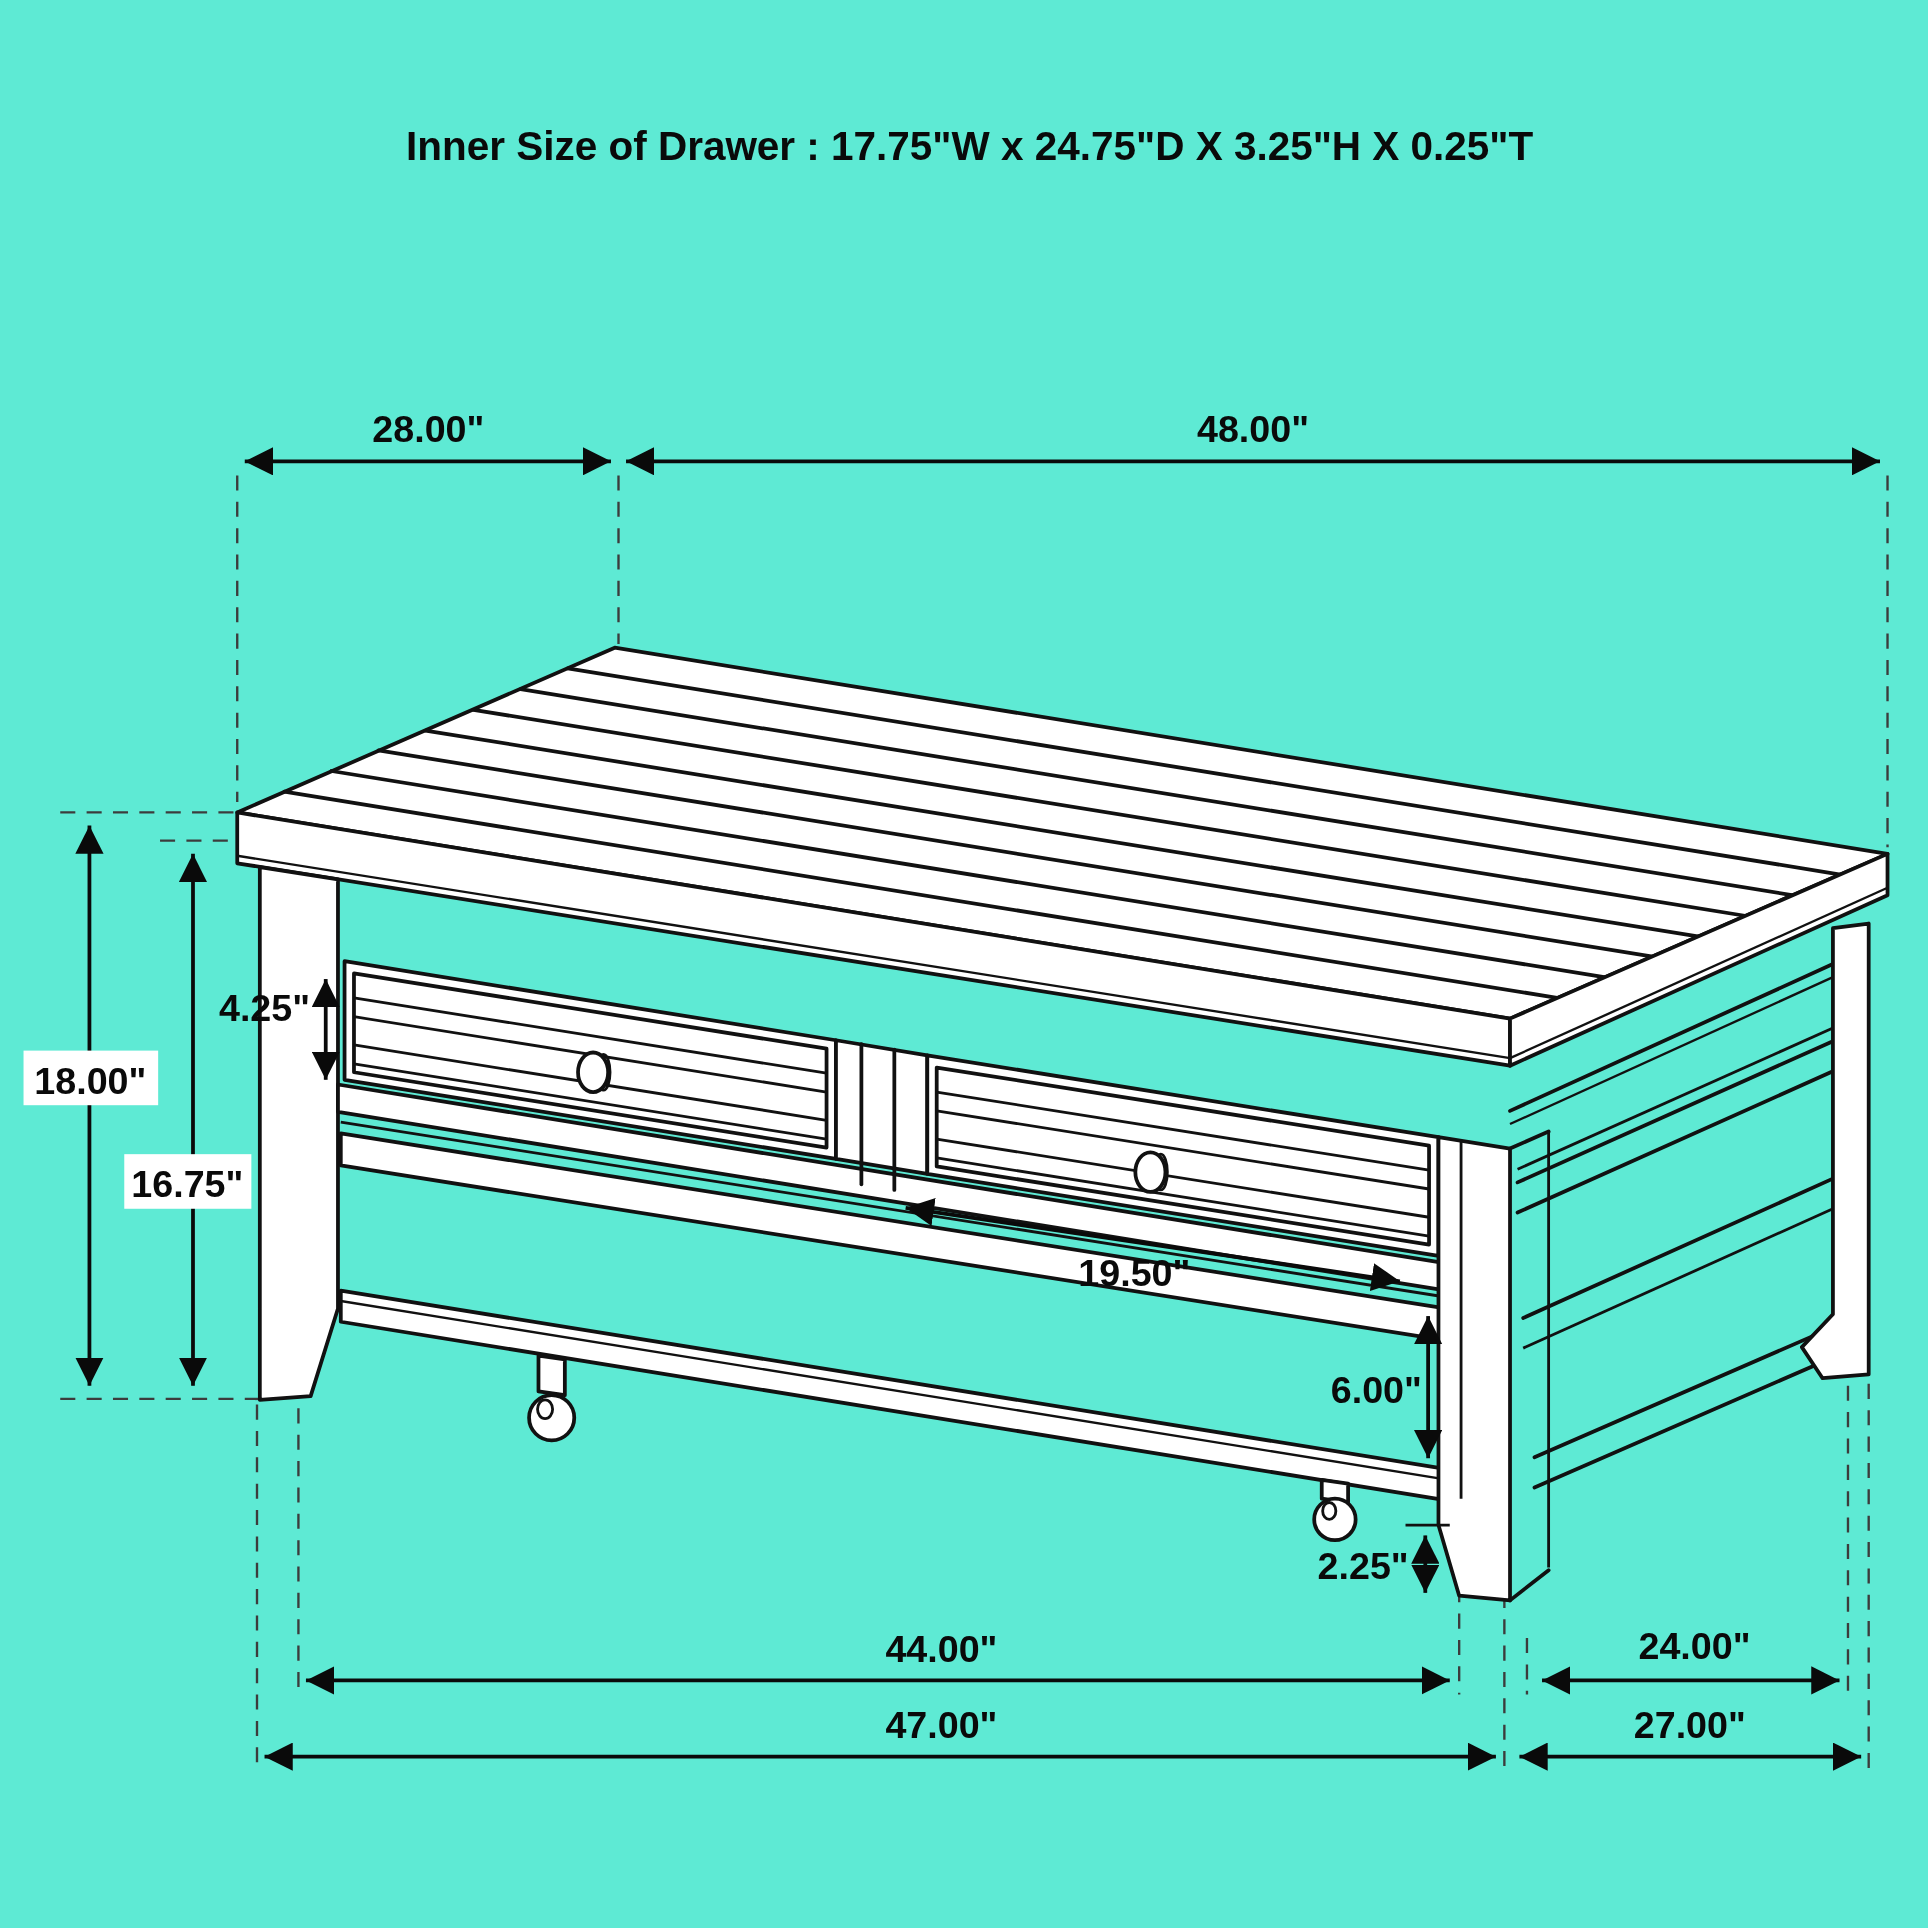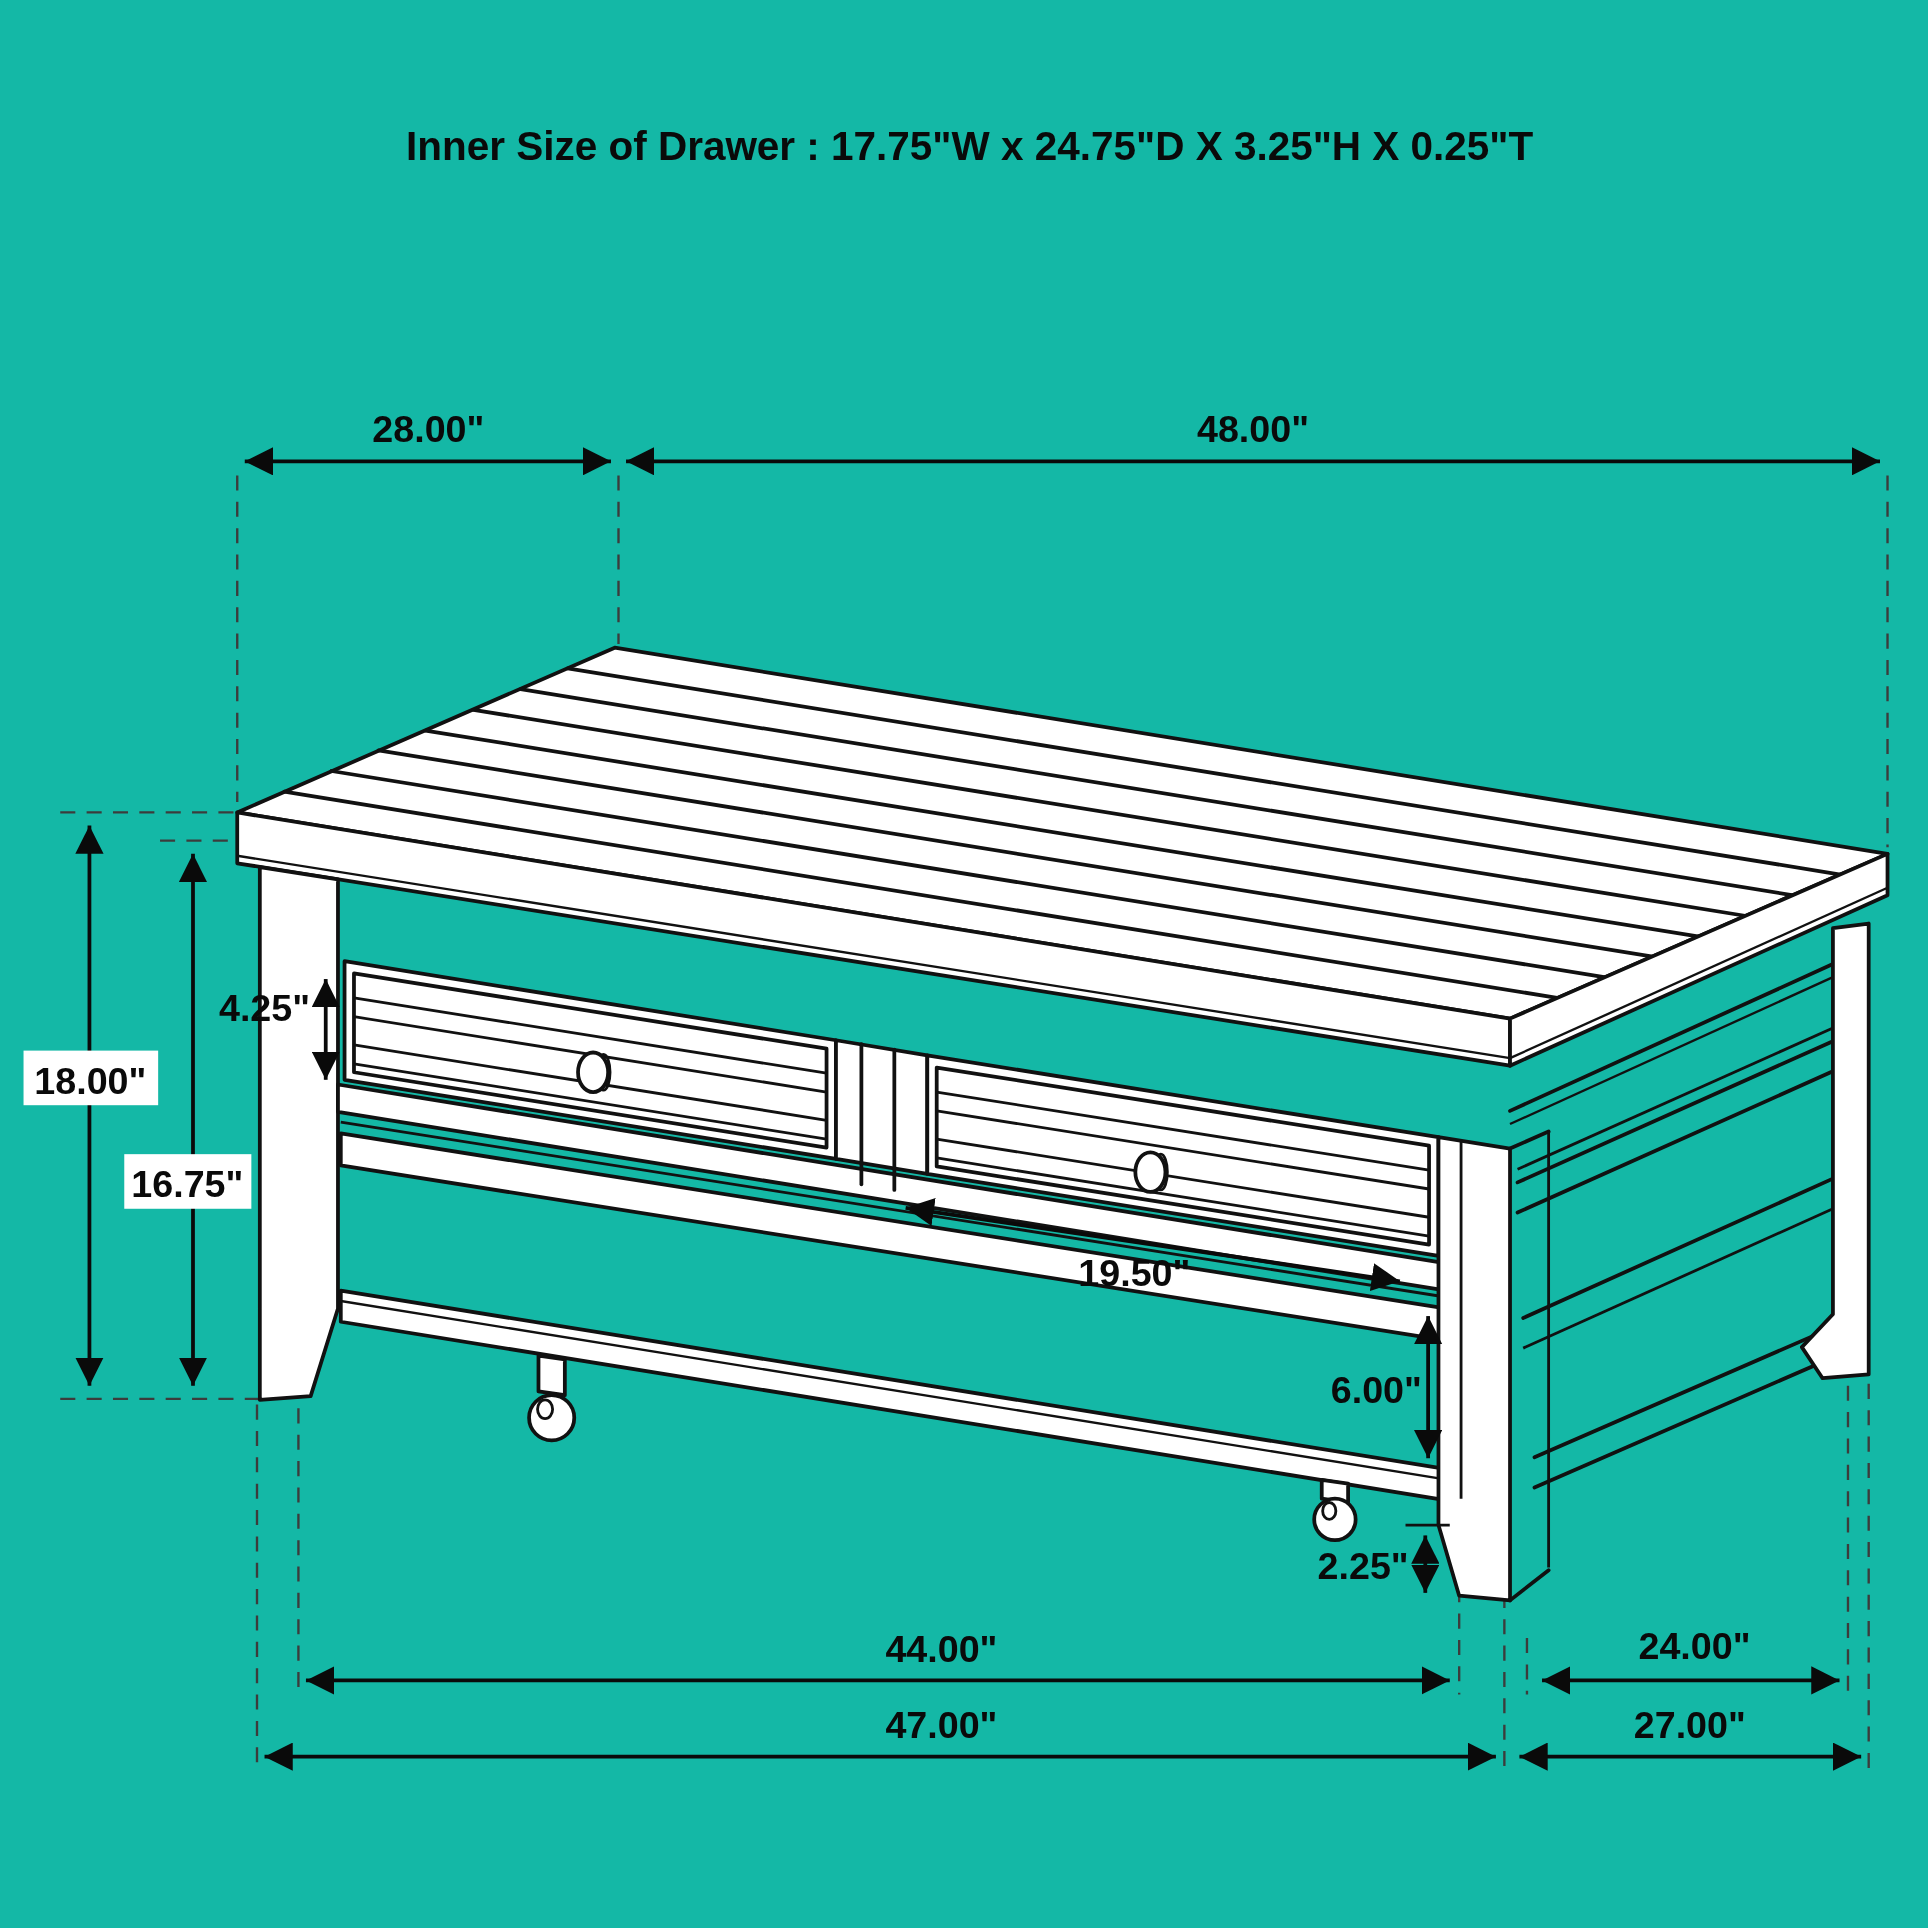--- a/index.html
+++ b/index.html
@@ -1,16 +1,16 @@
 <!DOCTYPE html>
 <html style="font-size:15px"><head>
 <meta charset="utf-8">
 <style>
   html,body{margin:0;padding:0;background:#ffffff;}
-  .page{width:1928px;height:1928px;position:relative;background:#14b8a6;font-family:"Liberation Sans",sans-serif;}
+  .page{width:1928px;height:1928px;position:relative;background:#5eead4;font-family:"Liberation Sans",sans-serif;}
   svg{display:block;}
   .furn{stroke:#111;stroke-width:4;fill:none;stroke-linejoin:round;stroke-linecap:round;}
   .furnf{stroke:#111;stroke-width:4;fill:#fff;stroke-linejoin:round;}
   .thin{stroke:#111;stroke-width:2.5;fill:none;}
   .mid{stroke:#111;stroke-width:3;fill:none;}
   .guide{stroke:#3c3c3c;stroke-width:2.5;stroke-dasharray:16 12;fill:none;}
   .dim{stroke:#0a0a0a;stroke-width:4;fill:none;}
   .dimlabel{font:bold 40px "Liberation Sans",sans-serif;fill:#0a0a0a;text-anchor:middle;}
   .title{font:bold 43px "Liberation Sans",sans-serif;fill:#0a0a0a;text-anchor:middle;}
   .bg{fill:#ffffff;stroke:none;}

